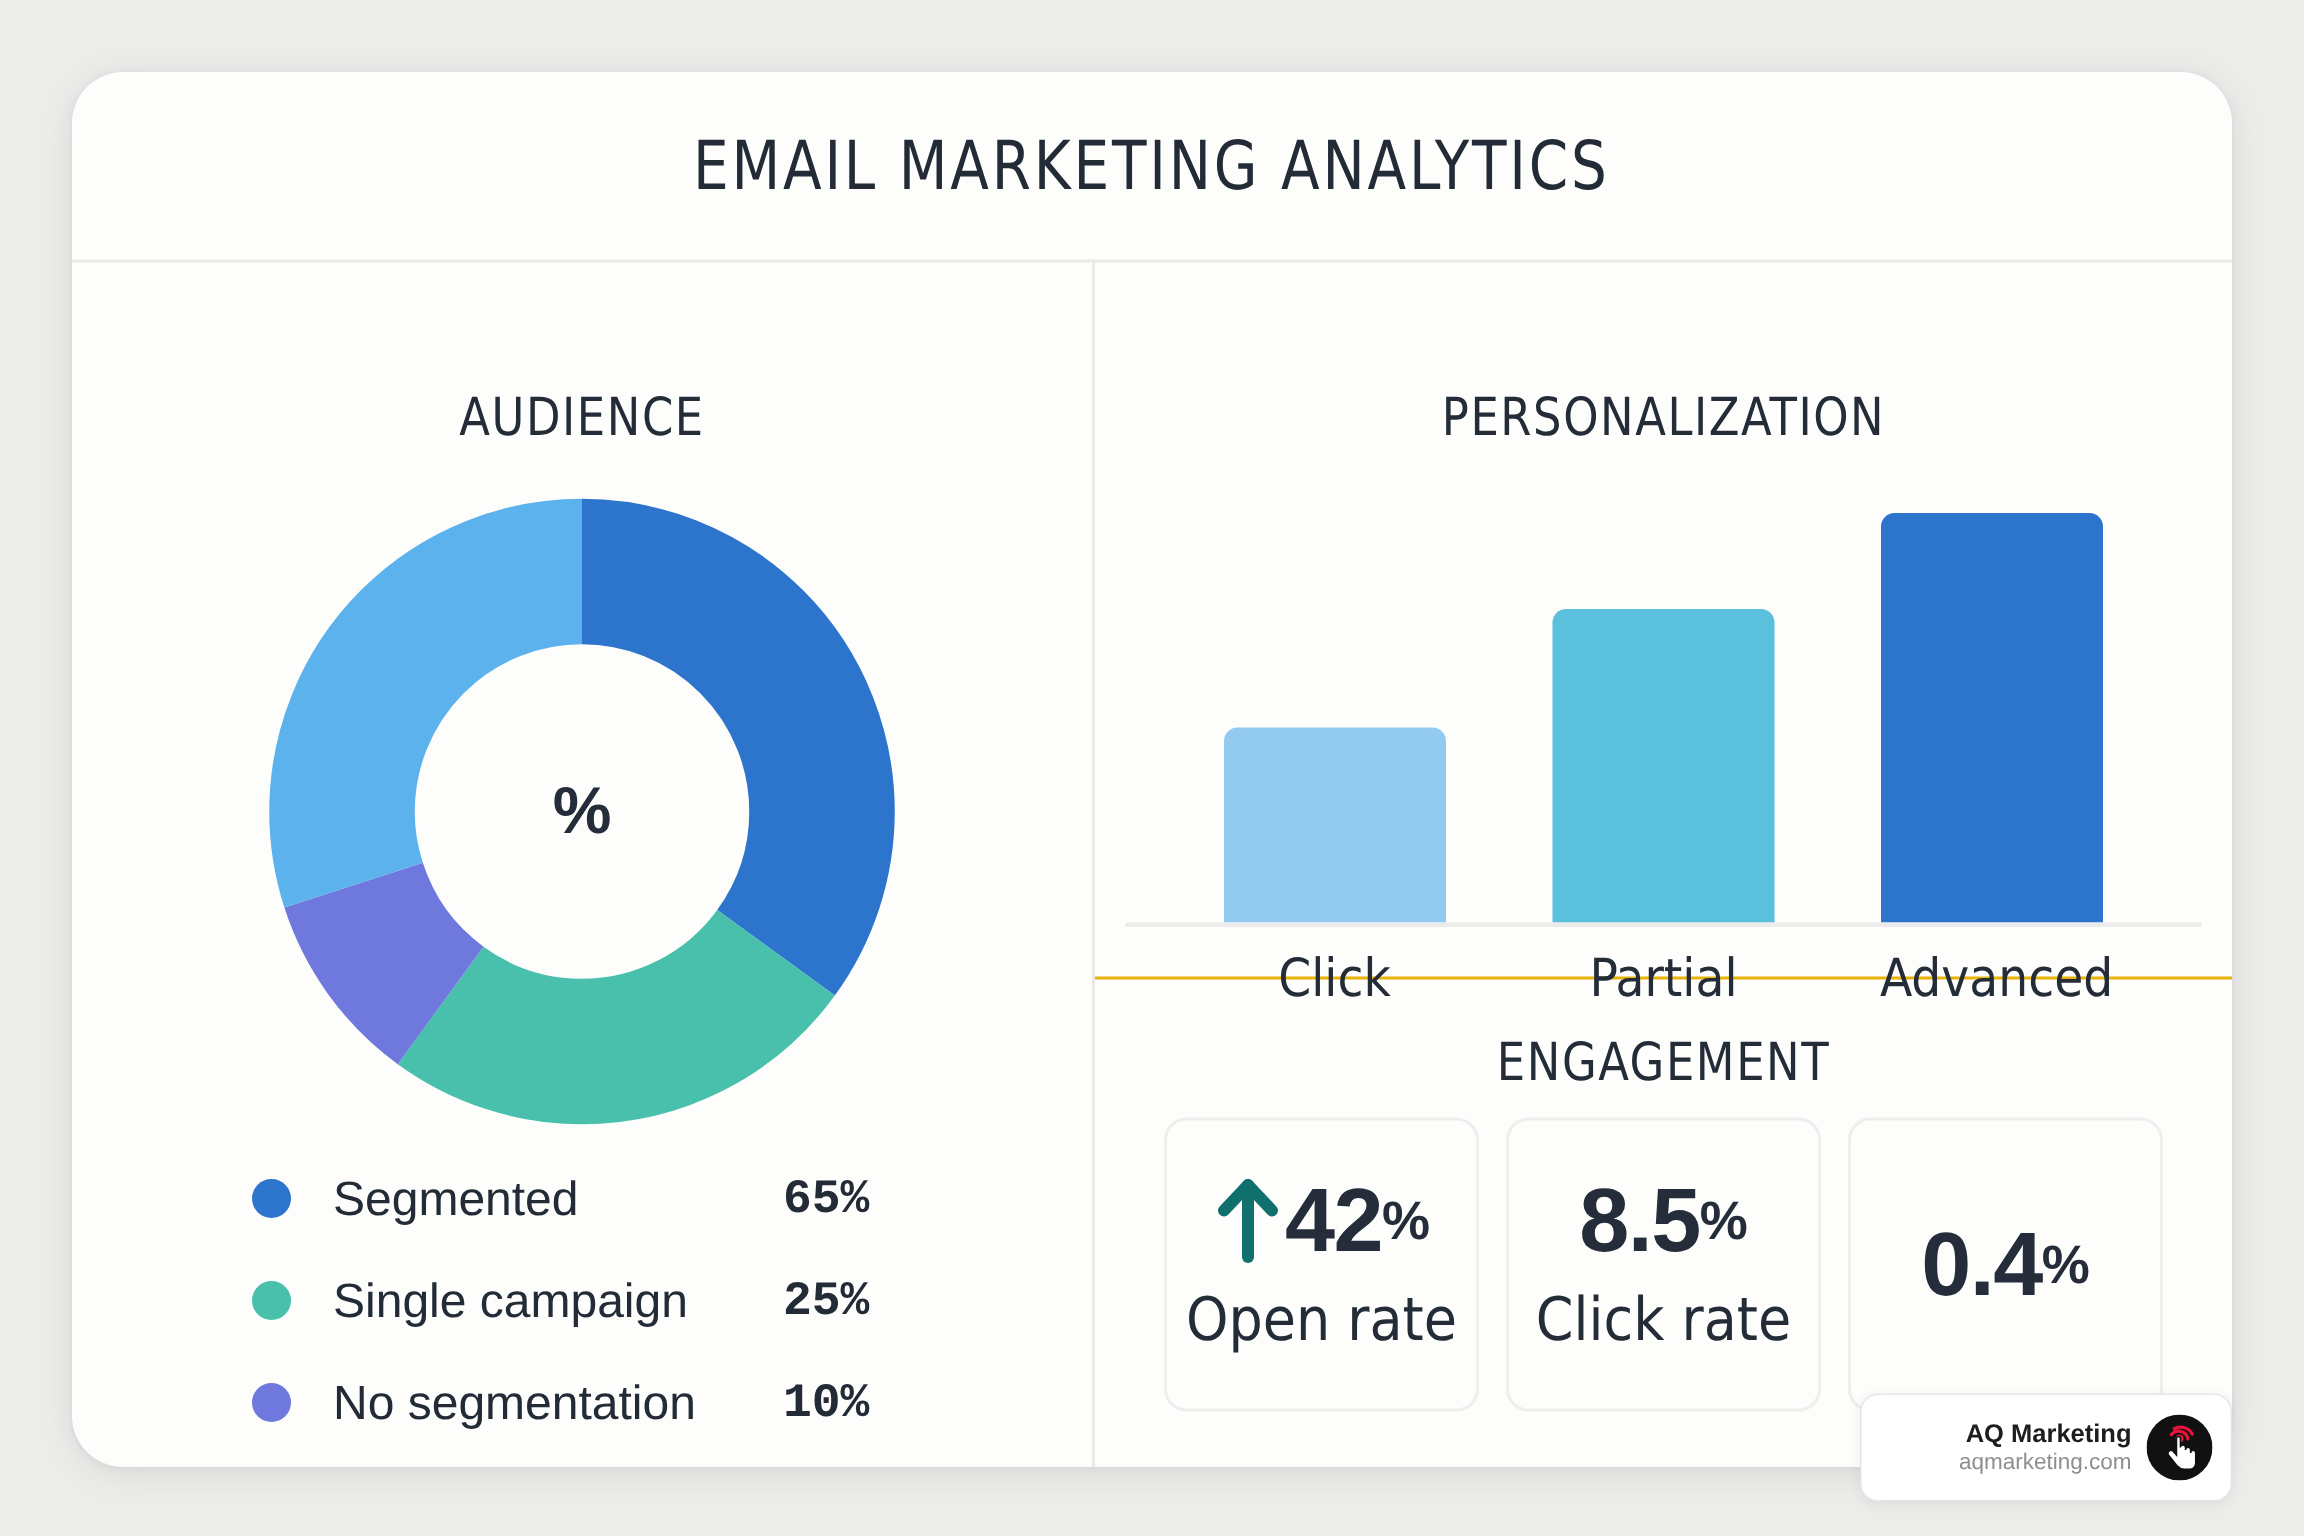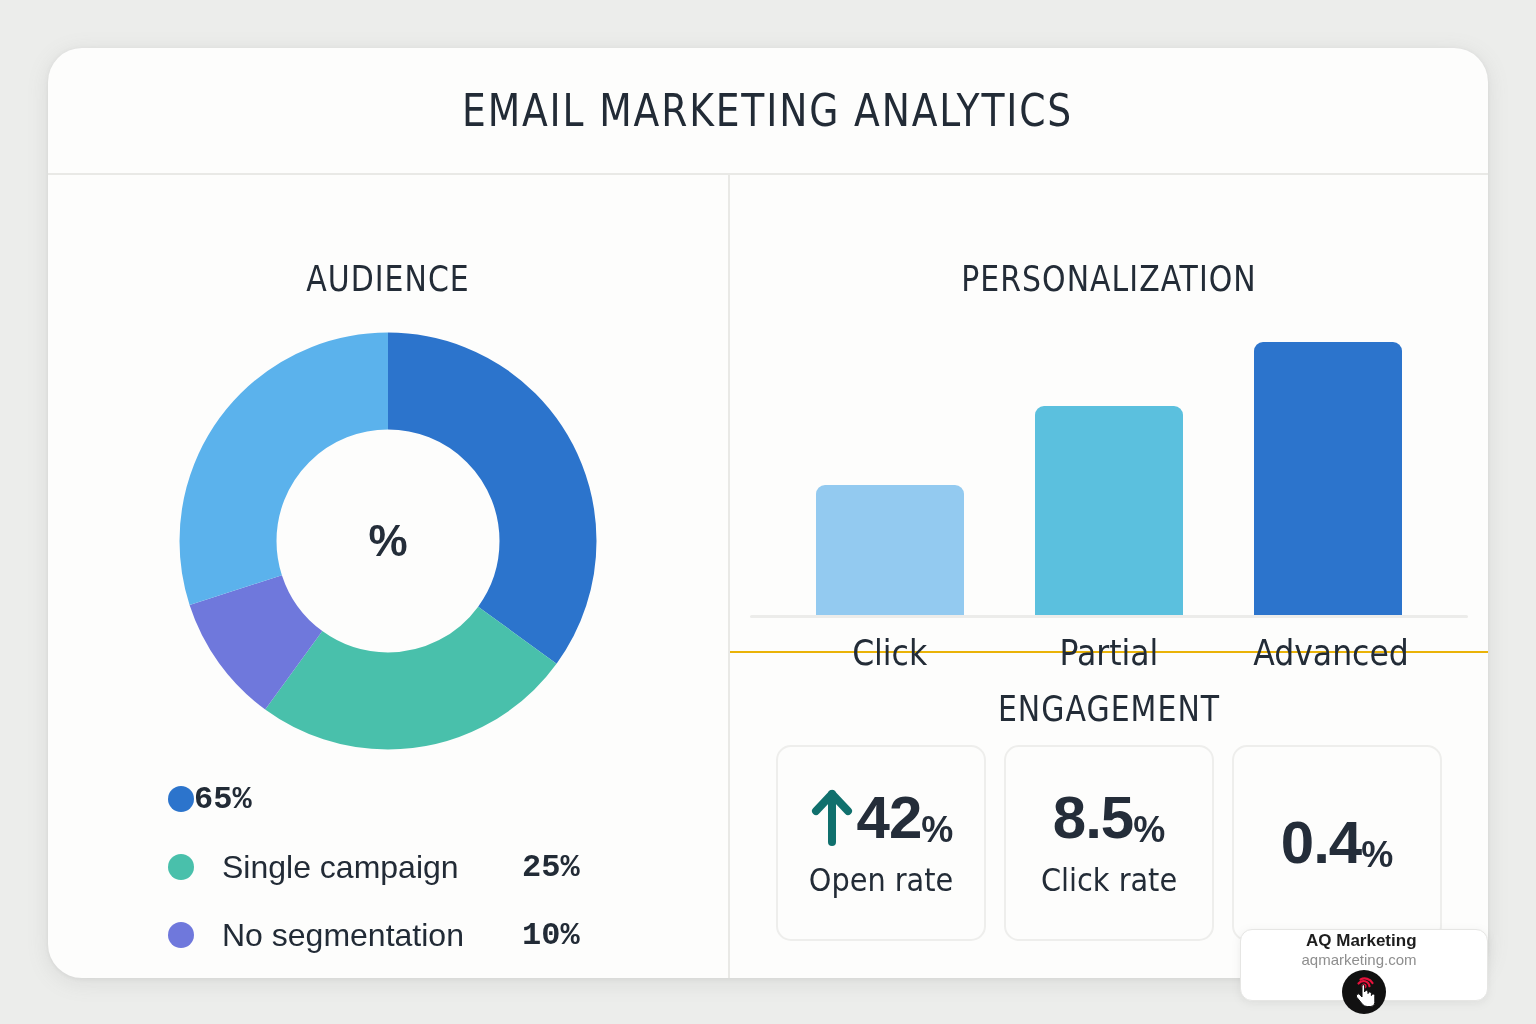--- a/index.html
+++ b/index.html
@@ -227,21 +227,21 @@
     border: 2px solid #eeeeec;
     border-radius: 15px;
     background: #fdfdfc;
     display: flex;
     flex-direction: column;
     align-items: center;
     justify-content: center;
   }
   .eng-value-row {
     display: flex;
-    align-items: flex-end;
+    align-items: center;
     justify-content: center;
     line-height: 1;
   }
   .arrow-icon {
     display: block;
     margin-right: 2px;
   }
   .eng-number {
     font-size: 60px;
     font-weight: 700;
@@ -249,39 +249,38 @@
     letter-spacing: -1px;
   }
   .eng-unit {
     font-size: 36px;
     font-weight: 700;
     color: #242d39;
   }
   .eng-label {
     margin-top: 13px;
     font-family: "Liberation Sans Narrow", "DejaVu Sans Condensed", "Liberation Sans", sans-serif;
-    font-size: 32px;
+    font-size: 40px;
     color: #232c37;
   }
 
   
   .badge {
     position: absolute;
     left: 1240px;
     top: 929px;
     width: 248px;
     height: 72px;
     background: #ffffff;
     border: 1px solid #e6e6e4;
     border-radius: 12px;
     box-shadow: 0 2px 8px rgba(120,120,120,0.13);
     display: flex;
     align-items: center;
     padding: 0 12px;
-    flex-direction: column;
   }
   .badge-text {
     flex: 1;
     text-align: right;
     padding-right: 10px;
   }
   .badge-name {
     font-size: 17px;
     font-weight: 700;
     color: #1d1d1d;
@@ -327,20 +326,21 @@
           </svg>
           <div class="donut-center">
             <span class="donut-unit">%</span>
           </div>
         </div>
 
         <div class="legend">
 
           <div class="legend-row">
             <span class="legend-dot" style="background:#2c74cc"></span>
+            <span class="legend-label">Segmented</span>
             <span class="legend-pct">65%</span>
           </div>
 
           <div class="legend-row">
             <span class="legend-dot" style="background:#49c0ab"></span>
             <span class="legend-label">Single campaign</span>
             <span class="legend-pct">25%</span>
           </div>
 
           <div class="legend-row">

